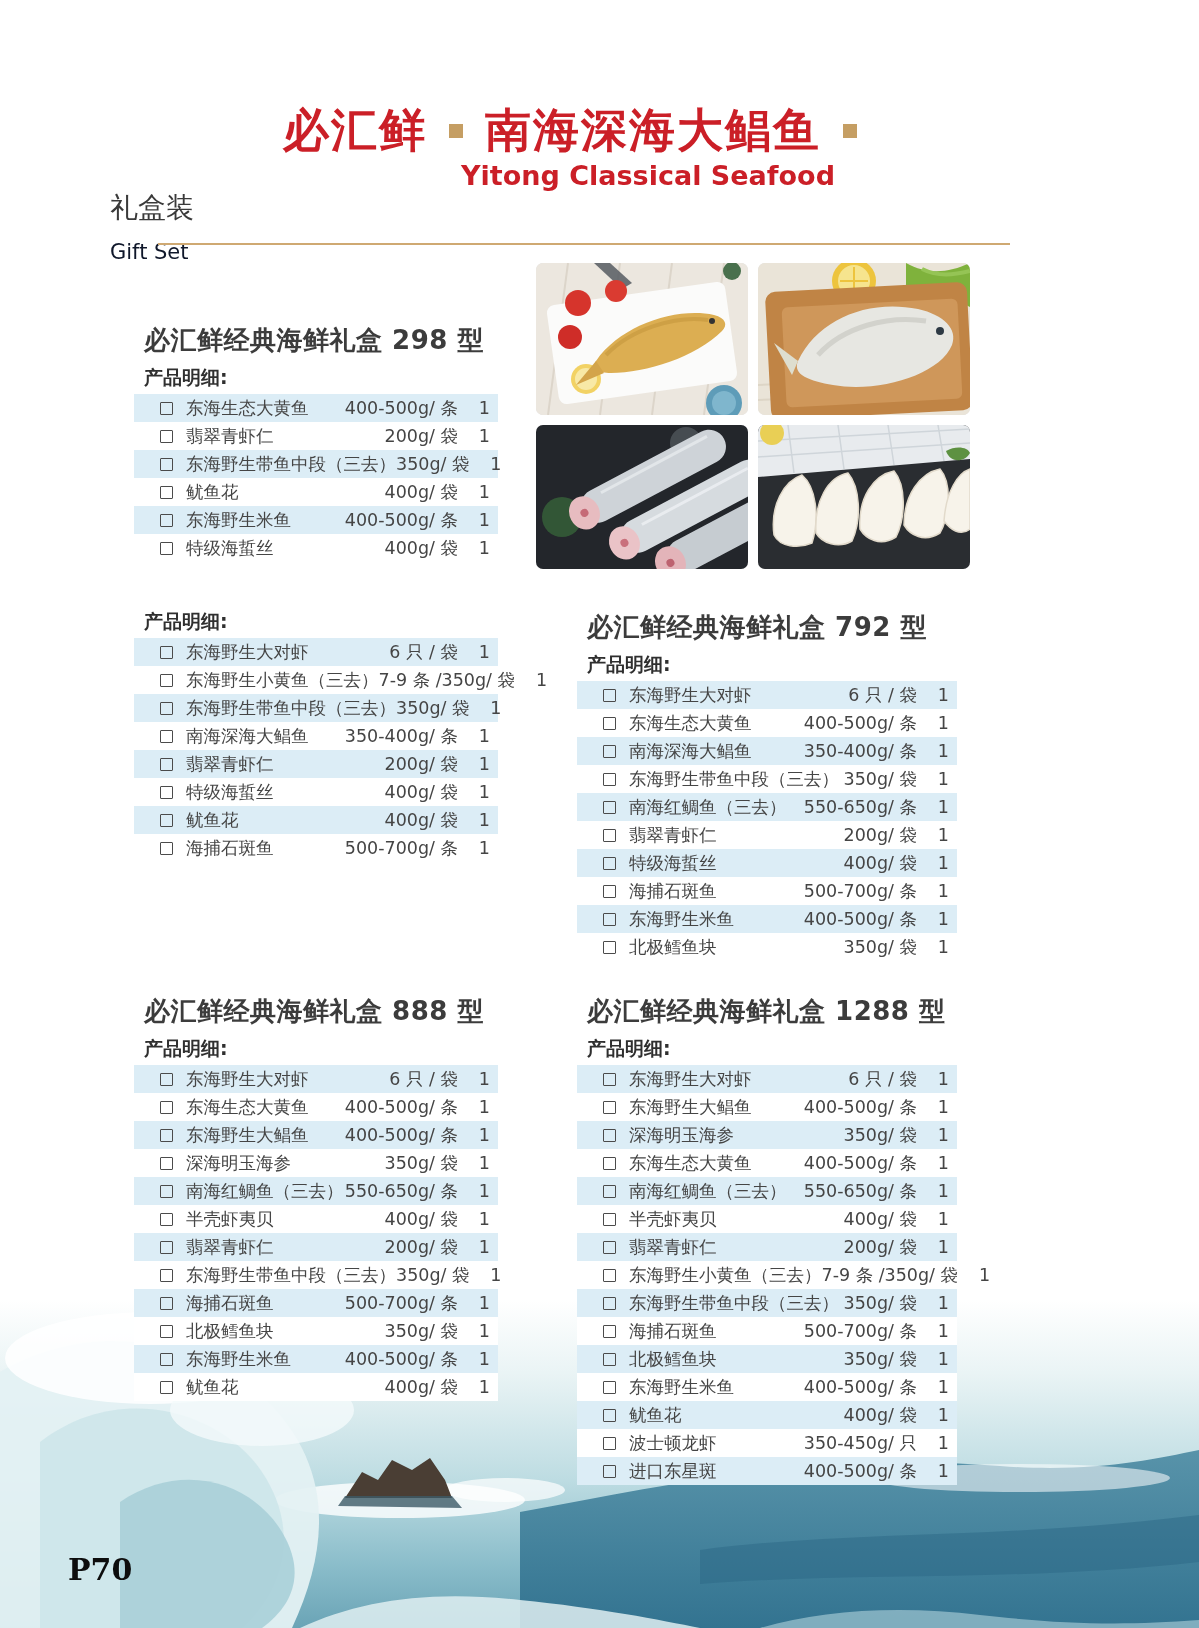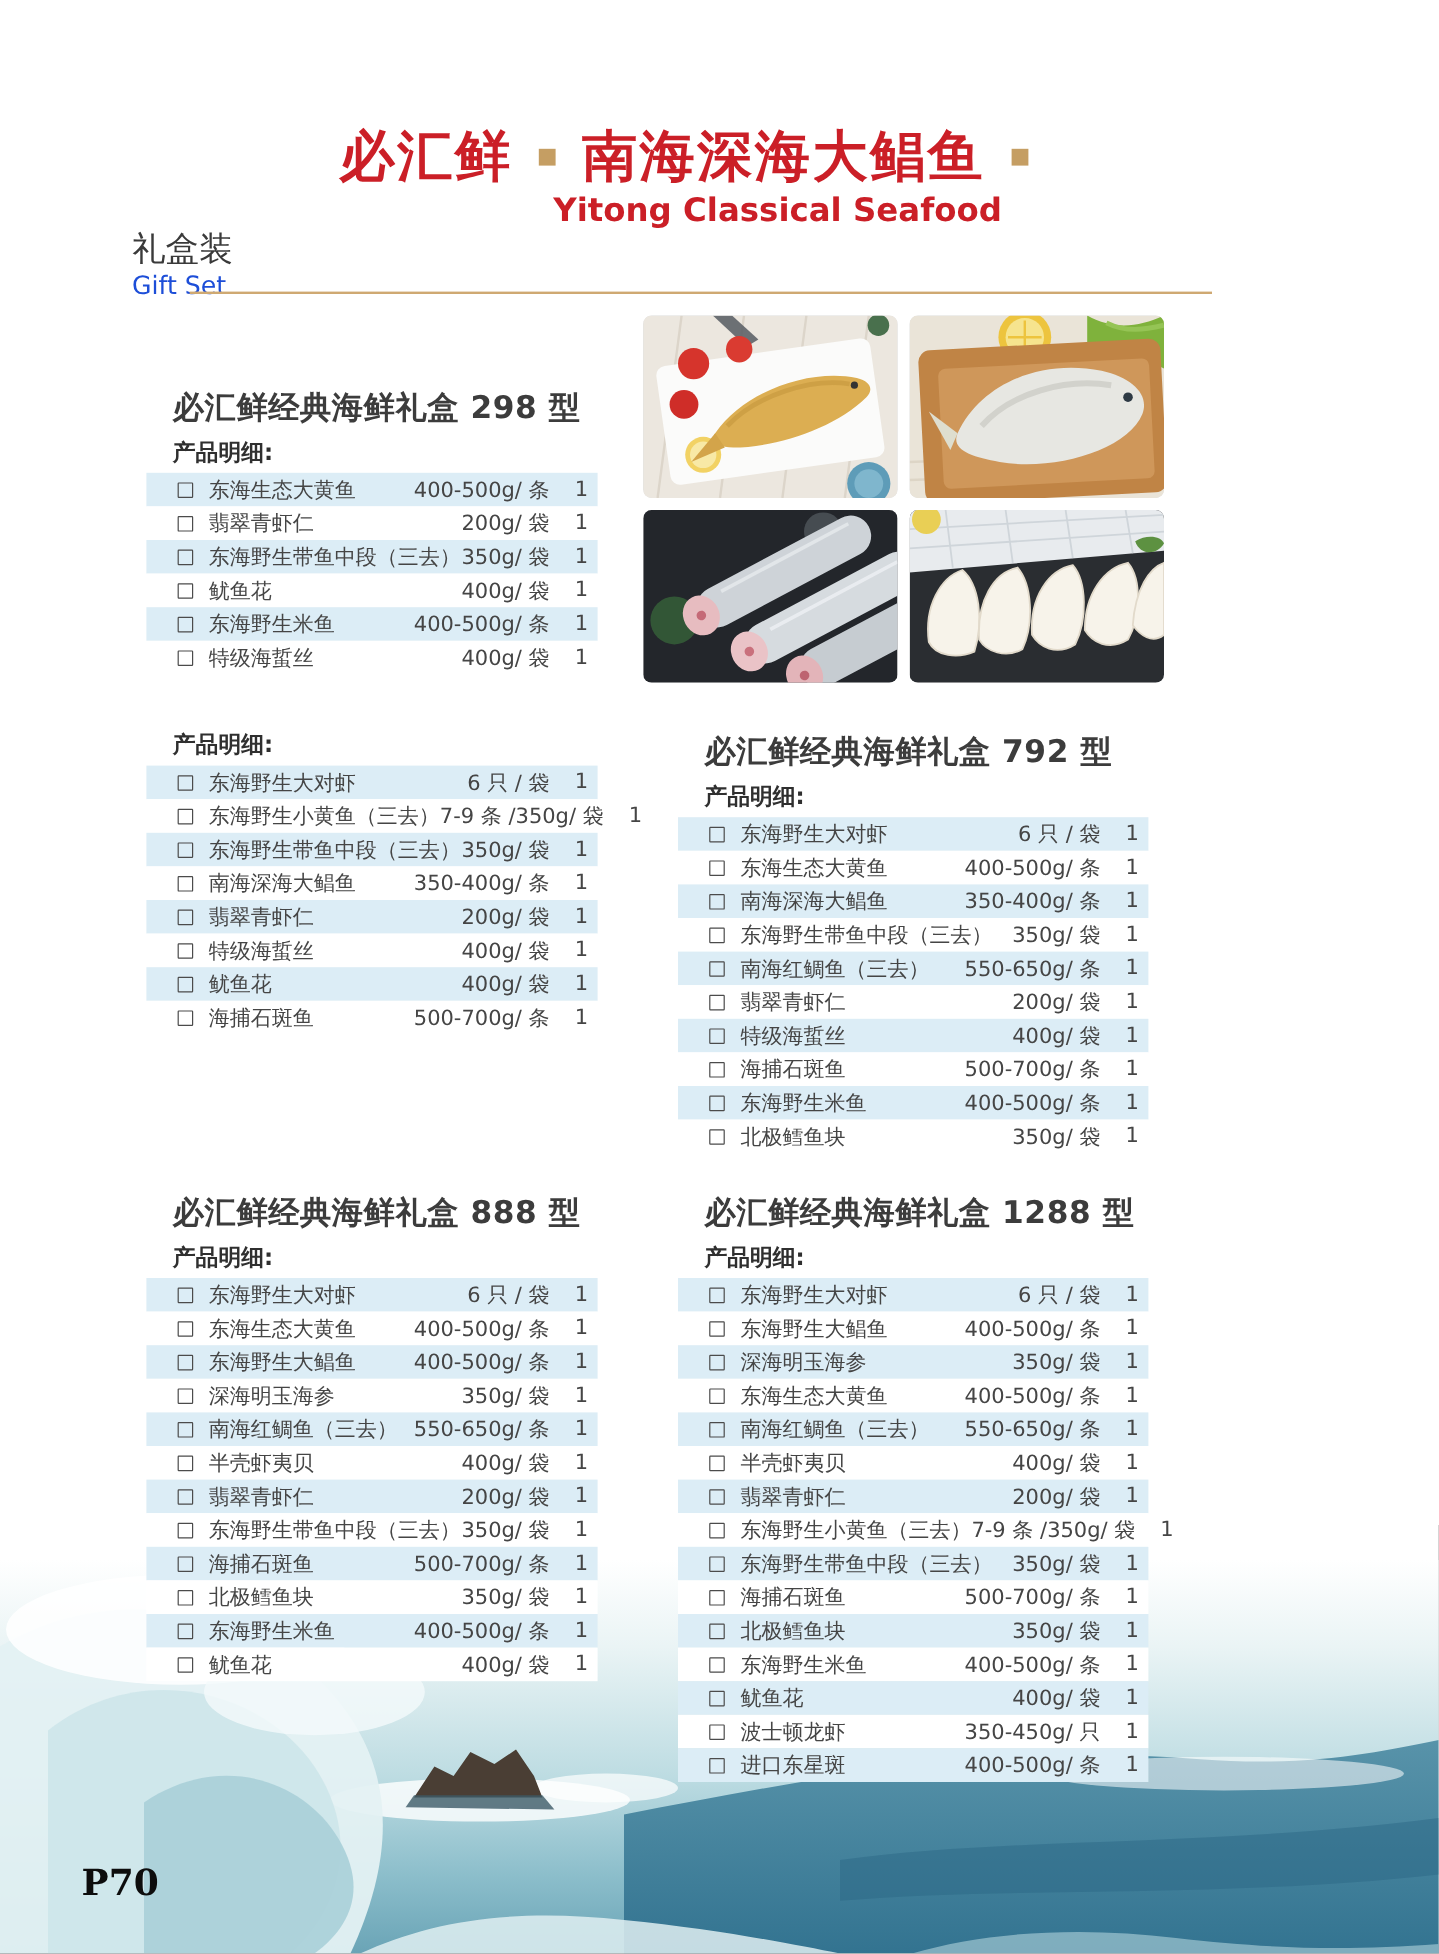--- a/index.html
+++ b/index.html
@@ -13,42 +13,42 @@
     position:absolute; top:100px; left:570px; transform:translateX(-50%);
     display:inline-flex; align-items:center; gap:22px; white-space:nowrap;
     font-size:46px; font-weight:bold; letter-spacing:2px; z-index:2;
   }
   .gold-sq{width:14px;height:14px;display:inline-block;}
   .subtitle-en{
     position:absolute; top:160px; left:648px; transform:translateX(-50%);
     font-size:27px; font-weight:bold; white-space:nowrap; z-index:2;
   }
   .sec-cn{position:absolute; left:110px; top:189px; font-size:28px; color:#3a3a3a; z-index:2;}
-  .sec-en{position:absolute; left:110px; top:226px; font-size:21px; color:#1d4ed8; z-index:2;}
+  .sec-en{position:absolute; left:110px; top:240px; font-size:21px; color:#0f172a; z-index:2;}
   .sec-line{position:absolute; left:158px; top:243px; width:852px; height:2px; background:#cfa972; z-index:2;}
   
   .photo-grid{
     position:absolute; left:536px; top:263px; z-index:2;
     display:grid; grid-template-columns:212px 212px; grid-template-rows:152px 144px; gap:10px;
   }
   .photo{border-radius:7px; overflow:hidden; background:#ddd;}
   .photo svg{display:block; width:100%; height:100%;}
   
   .set-table{position:absolute; z-index:3;}
   .w-left{width:376px;} .w-right{width:392px;}
   .set-title{
     margin:0 0 12px 22px; font-size:26px; font-weight:bold; color:#3c3c3c;
     line-height:31px; white-space:nowrap; letter-spacing:0.5px;
   }
   .set-details{
     margin:0 0 7px 22px; font-size:19px; font-weight:bold; color:#2f2f2f; line-height:19px;
   }
   .row{
     display:flex; align-items:center; height:28px; padding:0 8px 0 26px;
-    font-size:17.5px; color:#454545; white-space:nowrap; background:#ffffff;
+    font-size:17.5px; color:#454545; white-space:nowrap; background:#ffffff;margin-left:12px;
   }
   .row.shaded{background:#dcedf6;}
   .cb{
     flex:none; width:11px; height:11px; border:1.5px solid #4b4b4b; border-radius:1px;
     margin-right:13px; background:transparent;
   }
   .pname{flex:none;}
   .spec{margin-left:auto; text-align:right;}
   .qty{flex:none; width:32px; text-align:right;}
   

